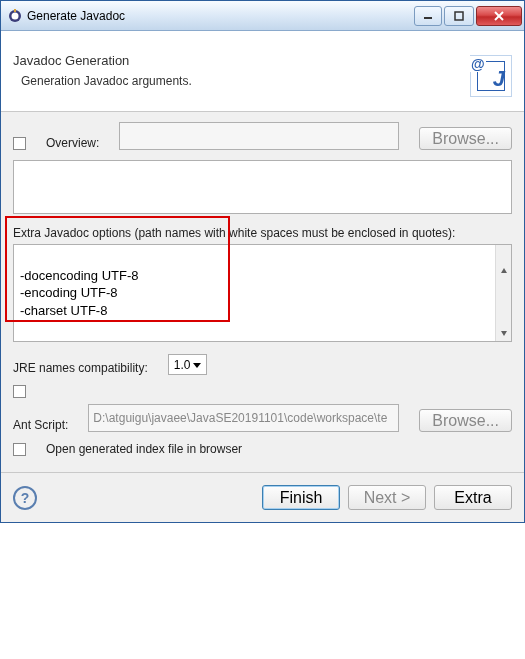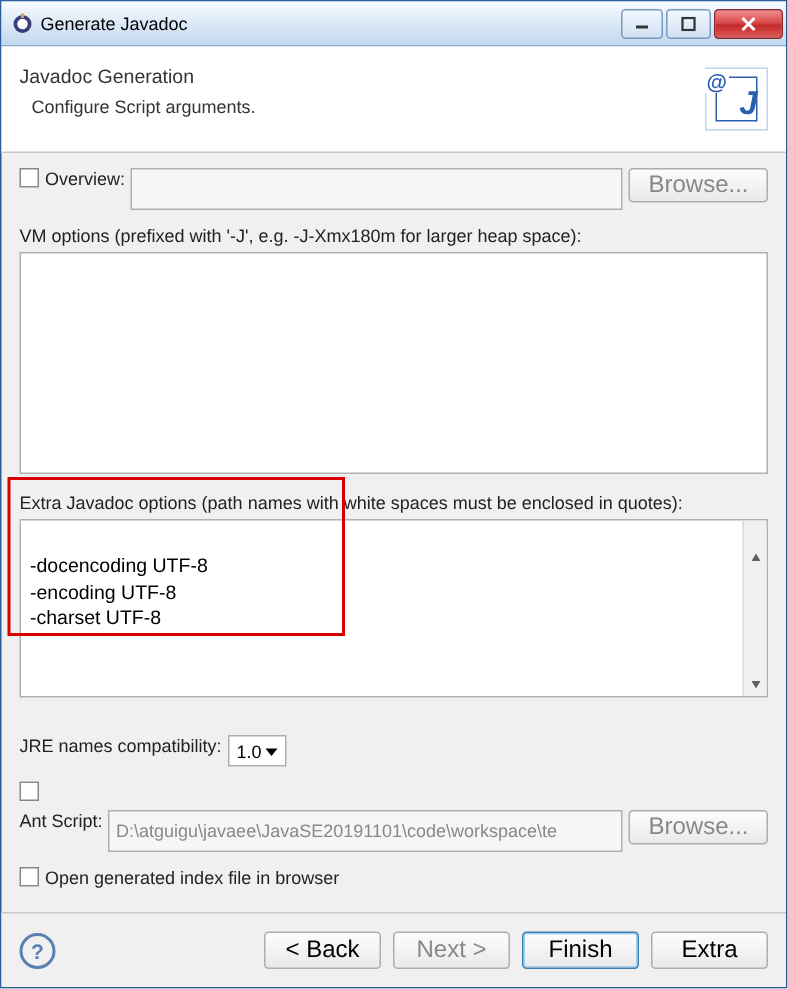--- a/index.html
+++ b/index.html
@@ -5,21 +5,21 @@
 * { box-sizing: border-box; }
 body {
   margin: 0;
   font-family: "Segoe UI", Tahoma, sans-serif;
   font-size: 12px;
   color: #000;
   background: #fff;
 }
 .window {
   width: 525px;
-  height: 659px;
+  height: 523px;
   border: 1px solid #2b5d9b;
   background: #f0f0f0;
   display: flex;
   flex-direction: column;
   box-shadow: 0 0 8px rgba(0,0,0,0.3);
 }
 .titlebar {
   height: 30px;
   background: linear-gradient(180deg, #f7fbff 0%, #dce9f7 50%, #c3d7ec 100%);
   display: flex;
@@ -49,21 +49,21 @@
 .win-btn.min { width: 28px; }
 .win-btn.close {
   width: 46px;
   background: linear-gradient(180deg,#f08d8d,#d94b4b 45%,#c22a2a 55%,#e05a5a);
   border-color: #8a2a2a;
 }
 .win-btn svg { display: block; }
 
 .header {
   background: #fff;
-  padding: 12px 12px 14px 12px;
+  padding: 22px 12px 14px 12px;
   border-bottom: 1px solid #c9c9c9;
   display: flex;
   align-items: stretch;
   gap: 45px;
 }
 .header-text { flex: 1; }
 .header-title { font-size: 13px; color: #333; }
 .header-sub { font-size: 12px; color: #333; margin-top: 6px; padding-left: 8px; }
 .header-icon {
   width: 42px; height: 42px;
@@ -92,21 +92,21 @@
   color: #2a5fb0;
 }
 
 .body {
   flex: 1;
   padding: 10px 12px 6px 12px;
   display: flex;
   flex-direction: column;
   overflow: hidden;
 }
-.row { display: flex; align-items: flex-start; gap: 4px; margin-bottom: 10px; }
+.row { display: flex; align-items: flex-end; gap: 20px; margin-bottom: 10px; }
 .chk { width: 13px; height: 13px; border: 1px solid #888; background: #fff; display: inline-block; }
 input.text {
   flex: 1;
   height: 22px;
   border: 1px solid #b0b0b0;
   background: #f6f6f6;
   padding: 13px 4px;
   font-size: 12px;
 }
 input.text.en { background: #fff; }
@@ -180,21 +180,21 @@
 .footer-btns {
   margin-left: auto;
   display: flex;
   gap: 8px;
 }
 .footer-btns button.btn { min-width: 78px; height: 25px; }
 button.btn.default {
   border: 1px solid #3c7fb1;
   box-shadow: 0 0 0 1px #a6d0f0 inset;
 }
-.extra-wrap { position: relative; flex: 1; display: flex; margin-bottom: 25px; }
+.extra-wrap { position: relative; flex: 1; display: flex; margin-bottom: 12px; }
 </style>
 </head>
 <body>
 
 <div class="window">
 
   <div class="titlebar">
     <span class="icon">
       <svg width="16" height="16" viewBox="0 0 16 16">
           <circle cx="8" cy="8" r="6" fill="#3b3e7a"></circle>
@@ -219,40 +219,39 @@
             <line x1="2" y1="1" x2="10" y2="9" stroke="#fff" stroke-width="2"></line>
             <line x1="10" y1="1" x2="2" y2="9" stroke="#fff" stroke-width="2"></line>
           </svg>
       </div>
     </div>
   </div>
 
   <div class="header">
     <div class="header-text">
       <div class="header-title">Javadoc Generation</div>
-      <div class="header-sub">Configure Script arguments.</div>
+      <div class="header-sub">Generation Javadoc arguments.</div>
     </div>
     <div class="header-icon">
       <div class="inner">
           <span class="at">@</span>
           <span class="j">J</span>
         </div>
     </div>
   </div>
 
   <div class="body">
 
     <div class="row">
       <span class="chk"></span>
       <span class="lbl">Overview:</span>
       <input class="text" readonly="" value="" style="">
       <button class="btn disabled" disabled="">Browse...</button>
     </div>
 
-    <div class="lbl" style="margin-bottom:4px">VM options (prefixed with '-J', e.g. -J-Xmx180m for larger heap space):</div>
     <input class="text en" style="margin-bottom: 12px;" value="">
 
     <div class="lbl" style="margin-bottom:4px">Extra Javadoc options (path names with white spaces must be enclosed in quotes):</div>
 
     <div class="extra-wrap">
       <div class="extra-area">
         <span>-docencoding UTF-8
 -encoding UTF-8
 -charset UTF-8</span>
         <div class="scrollbar-v">
@@ -290,20 +289,19 @@
     <div class="row" style="">
       <span class="chk"></span>
       <span class="lbl">Open generated index file in browser</span>
     </div>
 
   </div>
 
   <div class="footer">
     <div class="help">?</div>
     <div class="footer-btns">
-      <button class="btn">&lt; Back</button>
+      <button class="btn default">Finish</button>
       <button class="btn disabled" disabled="">Next &gt;</button>
-      <button class="btn default">Finish</button>
       <button class="btn">Extra</button>
     </div>
   </div>
 
 </div>
 
 </body></html>

